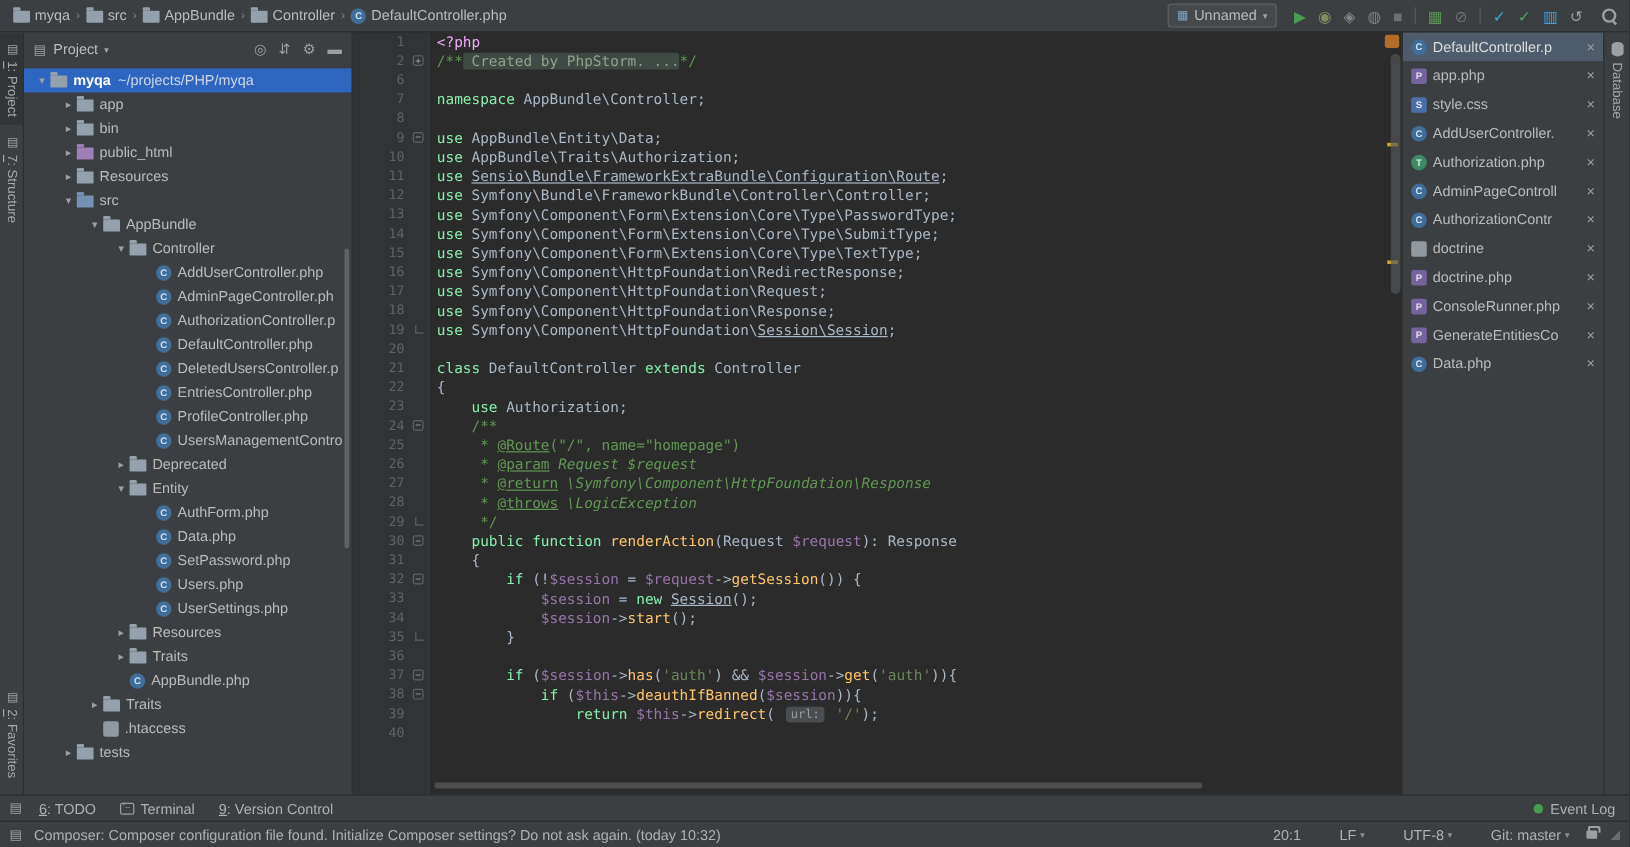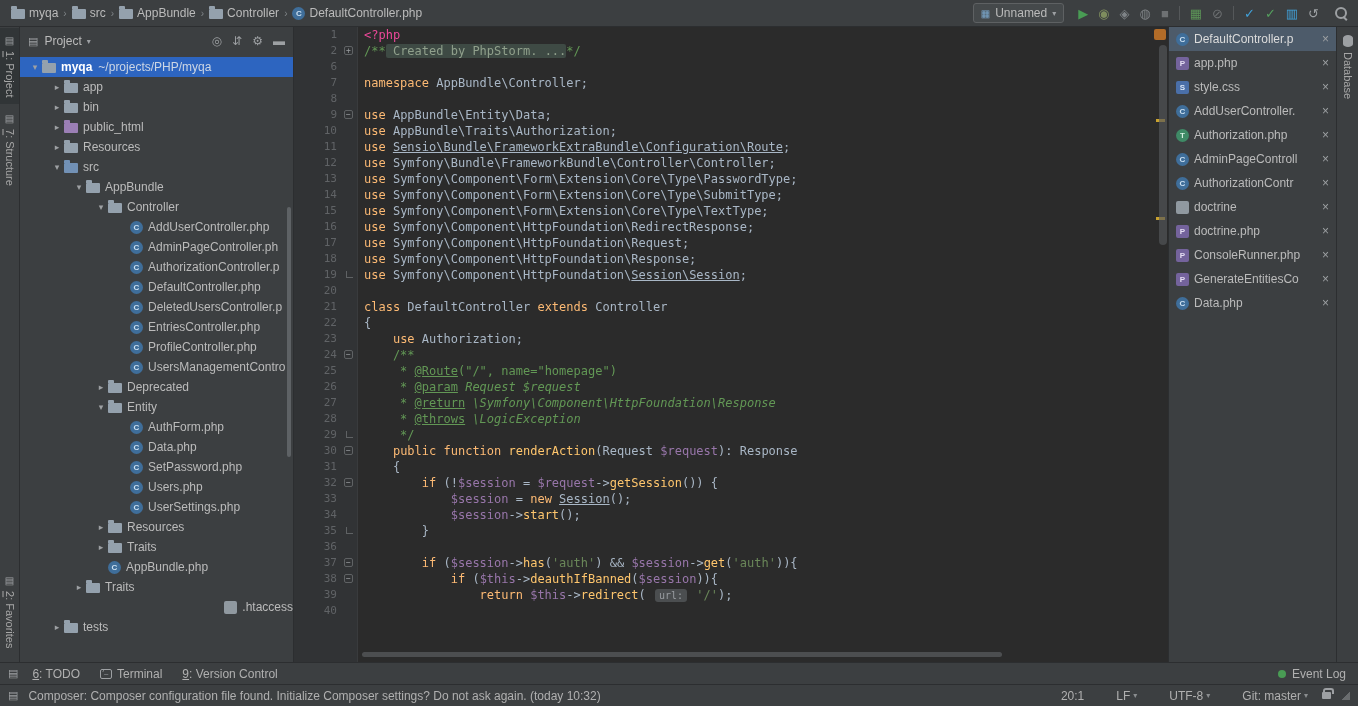--- a/index.html
+++ b/index.html
@@ -71,22 +71,22 @@
 
   
   .editor-col{flex:1;min-width:0;display:flex;flex-direction:column;background:#2b2b2b;}
   .editor-body{flex:1;display:flex;min-height:0;overflow:hidden;position:relative;}
   .gutter{width:64px;background:#313335;border-right:1px solid #393b3d;flex:none;font-family:"DejaVu Sans Mono",monospace;font-size:11px;color:#606366;}
   .g-row{height:16px;line-height:16px;position:relative;padding-right:20px;text-align:right;}
   .fold{position:absolute;right:4px;top:3px;width:9px;height:9px;border:1px solid #5f6264;border-radius:2px;font-size:8px;line-height:7px;text-align:center;color:#9da0a3;background:#313335;}
   .fold.end{border:none;border-left:1px solid #5f6264;border-bottom:1px solid #5f6264;border-radius:0;width:7px;height:7px;top:4px;}
   .code{flex:1;font-family:"DejaVu Sans Mono",monospace;font-size:12px;line-height:16px;white-space:pre;padding-left:6px;color:#a9b7c6;overflow:hidden;}
   .code-line{height:16px;}
-  .c-kw{color:#fdba74;}
-  .c-phptag{color:#ec4899;}
+  .c-kw{color:#86efac;}
+  .c-phptag{color:#f0abfc;}
   .c-str{color:#6a8759;}
   .c-doc{color:#629755;}
   .c-doctag{color:#629755;text-decoration:underline;}
   .c-doci{color:#629755;font-style:italic;}
   .c-fn{color:#ffc66d;}
   .c-var{color:#9876aa;}
   .c-txt{color:#a9b7c6;}
   .c-u{color:#a9b7c6;text-decoration:underline;}
   .c-folded{background:#3e4a44;color:#90a08c;border-radius:2px;}
   .c-inlay{display:inline-block;background:#4b4e50;color:#999da1;border-radius:3px;font-size:10px;line-height:13px;padding:0 4px;vertical-align:middle;margin:0 2px;}
@@ -345,21 +345,21 @@
           <div class="tree-row" style="padding-left: 74px;">
             <span class="tree-arrow"></span>
             <span class="ic ic-class circle">C</span>
             <span class="tree-label">AppBundle.php</span>
           </div>
           <div class="tree-row" style="padding-left: 52px;">
             <span class="tree-arrow">▸</span>
             <span class="ic-folder"></span>
             <span class="tree-label">Traits</span>
           </div>
-          <div class="tree-row" style="padding-left: 52px; justify-content: flex-end;">
+          <div class="tree-row" style="padding-left: 52px;">
             <span class="tree-arrow"></span>
             <span class="ic ic-file"></span>
             <span class="tree-label">.htaccess</span>
           </div>
           <div class="tree-row" style="padding-left: 30px;">
             <span class="tree-arrow">▸</span>
             <span class="ic-folder"></span>
             <span class="tree-label">tests</span>
           </div>
         </div>

